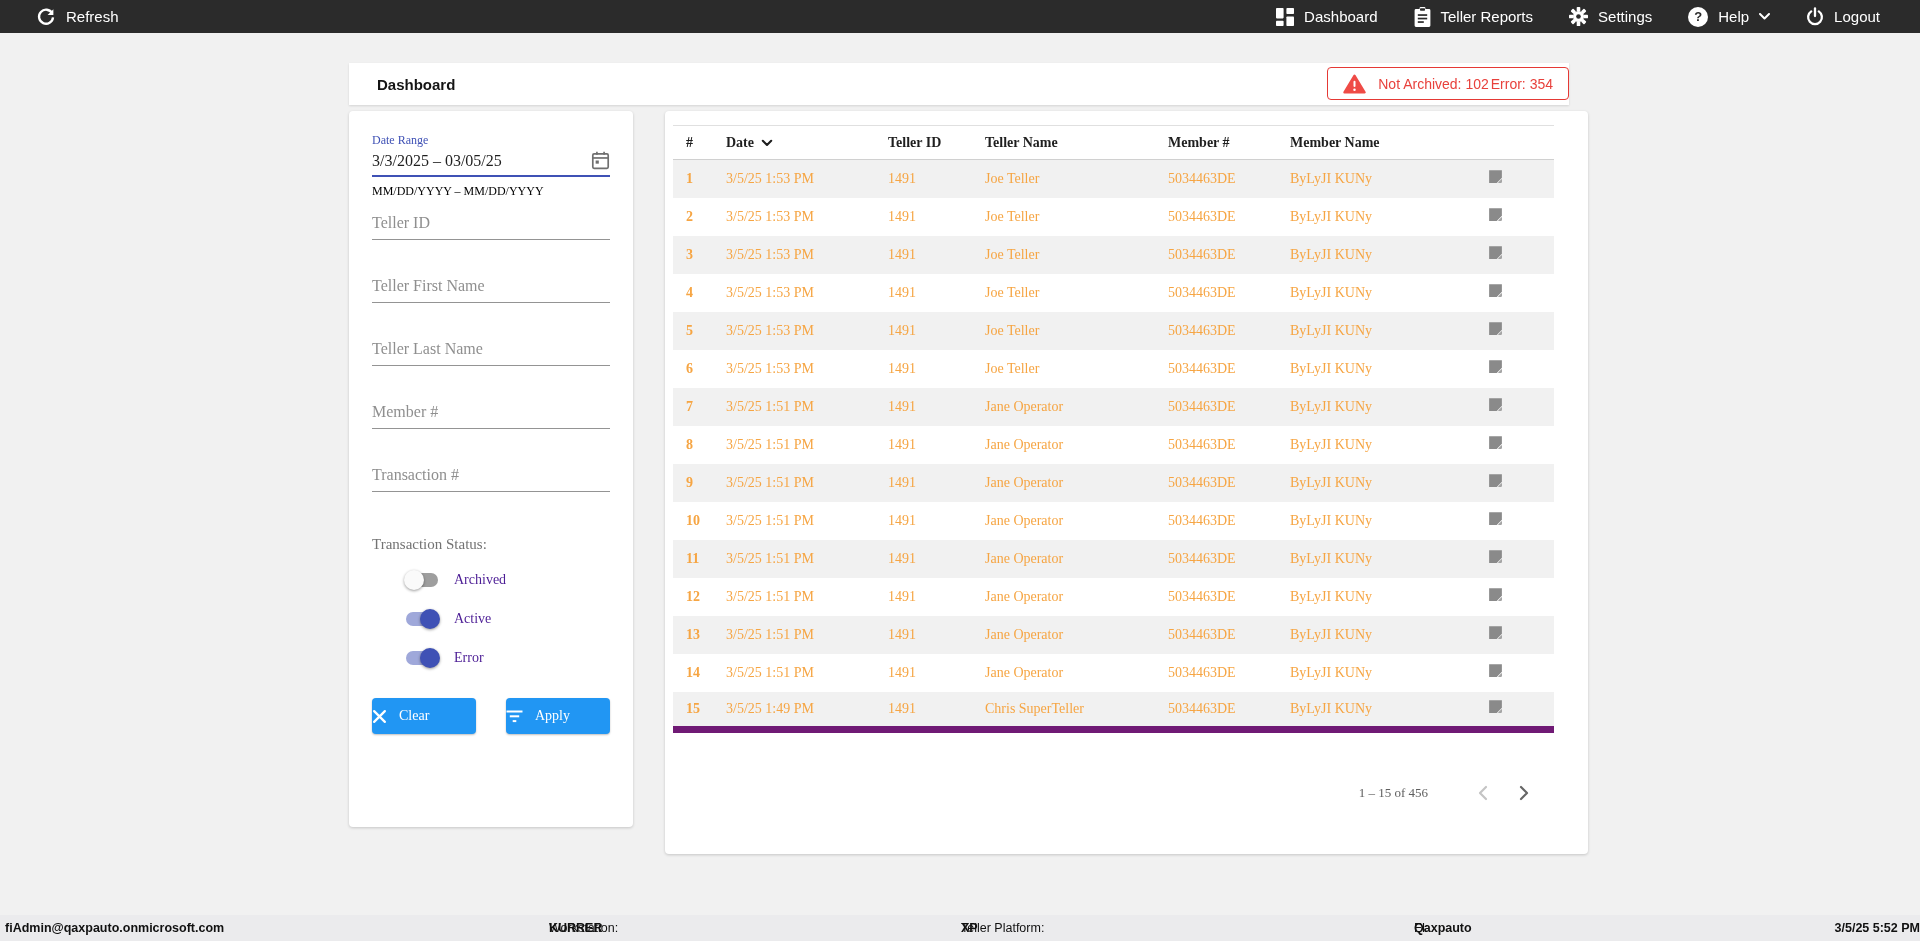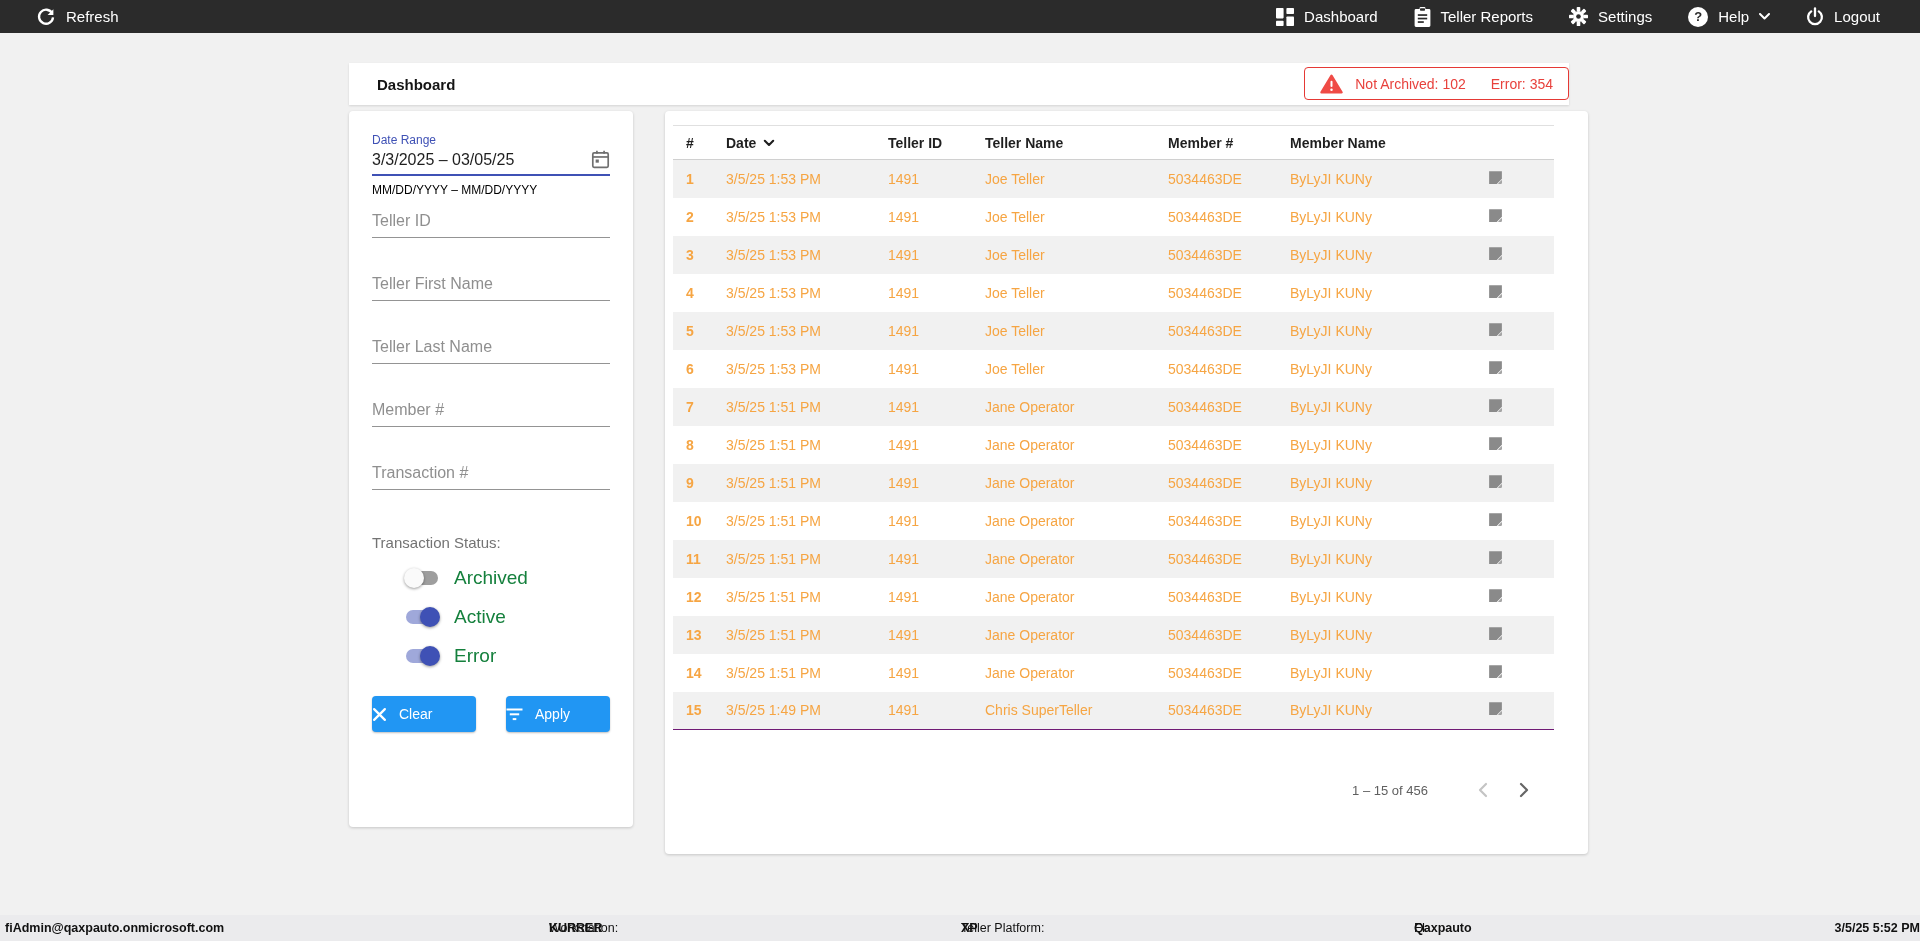--- a/index.html
+++ b/index.html
@@ -13,24 +13,24 @@
   .nav-right { margin-left:auto; display:flex; align-items:center; gap:36px; }
   .help-circle { width:20px; height:20px; border-radius:50%; background:#fff; color:#2b2b2b;
                  font-weight:bold; font-size:13px; display:flex; align-items:center; justify-content:center; }
 
   
   .header-bar { position:absolute; left:349px; top:63px; width:1220px; height:42px; background:#fff;
                 box-shadow:0 1px 2px rgba(0,0,0,.12); display:flex; align-items:center; }
   .page-title { margin-left:28px; font-size:15px; font-weight:bold; color:#141414; }
   .alert-badge { position:absolute; right:0; top:4px; height:33px; border:1px solid #e53935; border-radius:4px;
                  background:#fff; color:#e8413c; font-size:14px; display:flex; align-items:center; gap:12px; padding:0 15px; }
-  .alert-badge .alert-texts { display:flex; gap:25px; }
+  .alert-badge .alert-texts { display:flex; gap:2px; }
 
   
-  .card { background:#fff; border-radius:4px; box-shadow:0 1px 3px rgba(0,0,0,.18); position:absolute; }
+  .card { background:#fff; border-radius:4px; box-shadow:0 1px 3px rgba(0,0,0,.18); position:absolute;font-family:Liberation Serif, serif; }
   .filter-card { left:349px; top:111px; width:284px; height:716px; padding:22px 23px; }
   .flabel { color:#3f51b5; font-size:12px; }
   .date-row { display:flex; align-items:center; border-bottom:2px solid #3f51b5; padding:3px 0 5px; }
   .date-row input { border:none; outline:none; font-size:16px; color:#1f1f1f; width:100%;
                     background:transparent; font-family:inherit; }
   .helper { color:#000000; font-size:12px; margin-top:7px; }
   .field { margin-top:37px; border-bottom:1px solid #949494; padding-bottom:7px; }
   .field:first-of-type { margin-top:15px; }
   .field input { border:none; outline:none; font-size:16px; width:100%; background:transparent;
                  color:#333; font-family:inherit; }
@@ -39,35 +39,35 @@
   .toggle-list { margin-top:16px; }
   .toggle-row { display:flex; align-items:center; gap:14px; margin:0 0 17px 32px; height:22px; }
   .switch { position:relative; width:36px; height:20px; flex:0 0 36px; cursor:pointer; }
   .switch .track { position:absolute; left:2px; top:3px; width:32px; height:14px; border-radius:7px; }
   .switch .knob  { position:absolute; top:0; width:20px; height:20px; border-radius:50%;
                    box-shadow:0 1px 3px rgba(0,0,0,.4); }
   .switch.on  .track { background:#9fa8da; }
   .switch.on  .knob  { right:0; background:#3f51b5; }
   .switch.off .track { background:#9e9e9e; }
   .switch.off .knob  { left:0; background:#fafafa; }
-  .toggle-label { font-size:19px; color:#15803d; }
+  .toggle-label { font-size:14px; color:#4c1d95; }
   .btn-row { display:flex; justify-content:space-between; margin-top:29px; }
   .btn { width:104px; height:36px; background:#2196f3; color:#fff; border:none; border-radius:4px;
          font-size:14px; font-family:inherit; display:flex; align-items:center; justify-content:flex-start;
          gap:12px; cursor:pointer; box-shadow:0 1px 2px rgba(0,0,0,.25); }
 
   
   .table-card { left:665px; top:111px; width:923px; height:743px; }
   table { border-collapse:collapse; table-layout:fixed; width:881px; margin:14px 34px 0 8px; }
   th { text-align:left; font-size:14px; font-weight:bold; color:#1f1f1f; height:34px; padding:0 0 0 13px;
        border-top:1px solid #e0e0e0; border-bottom:1px solid #d0d0d0; cursor:pointer; }
   th .th-inner { display:flex; align-items:center; gap:7px; }
   td { height:38px; padding:0 0 0 13px; font-size:14px; color:#f6a543; }
   tbody tr:nth-child(odd) { background:#f1f1f1; }
-  tbody tr:last-child td { border-bottom:1px solid #701a75; }
+  tbody tr:last-child td { border-bottom:7px solid #701a75; }
   td.num { font-weight:bold; }
   td.icon-cell { padding-left:40px; }
   .pagination { display:flex; justify-content:flex-end; align-items:center; margin:46px 50px 0 0;
                 gap:14px; color:#5f5f5f; font-size:13px; }
   .page-chevron { width:28px; height:28px; background:transparent; border:none; display:flex;
                   align-items:center; justify-content:center; cursor:pointer; }
 
   
   .statusbar { position:absolute; left:0; bottom:0; width:1920px; height:26px; background:#ebebed;
                font-size:12.5px; color:#111; }

